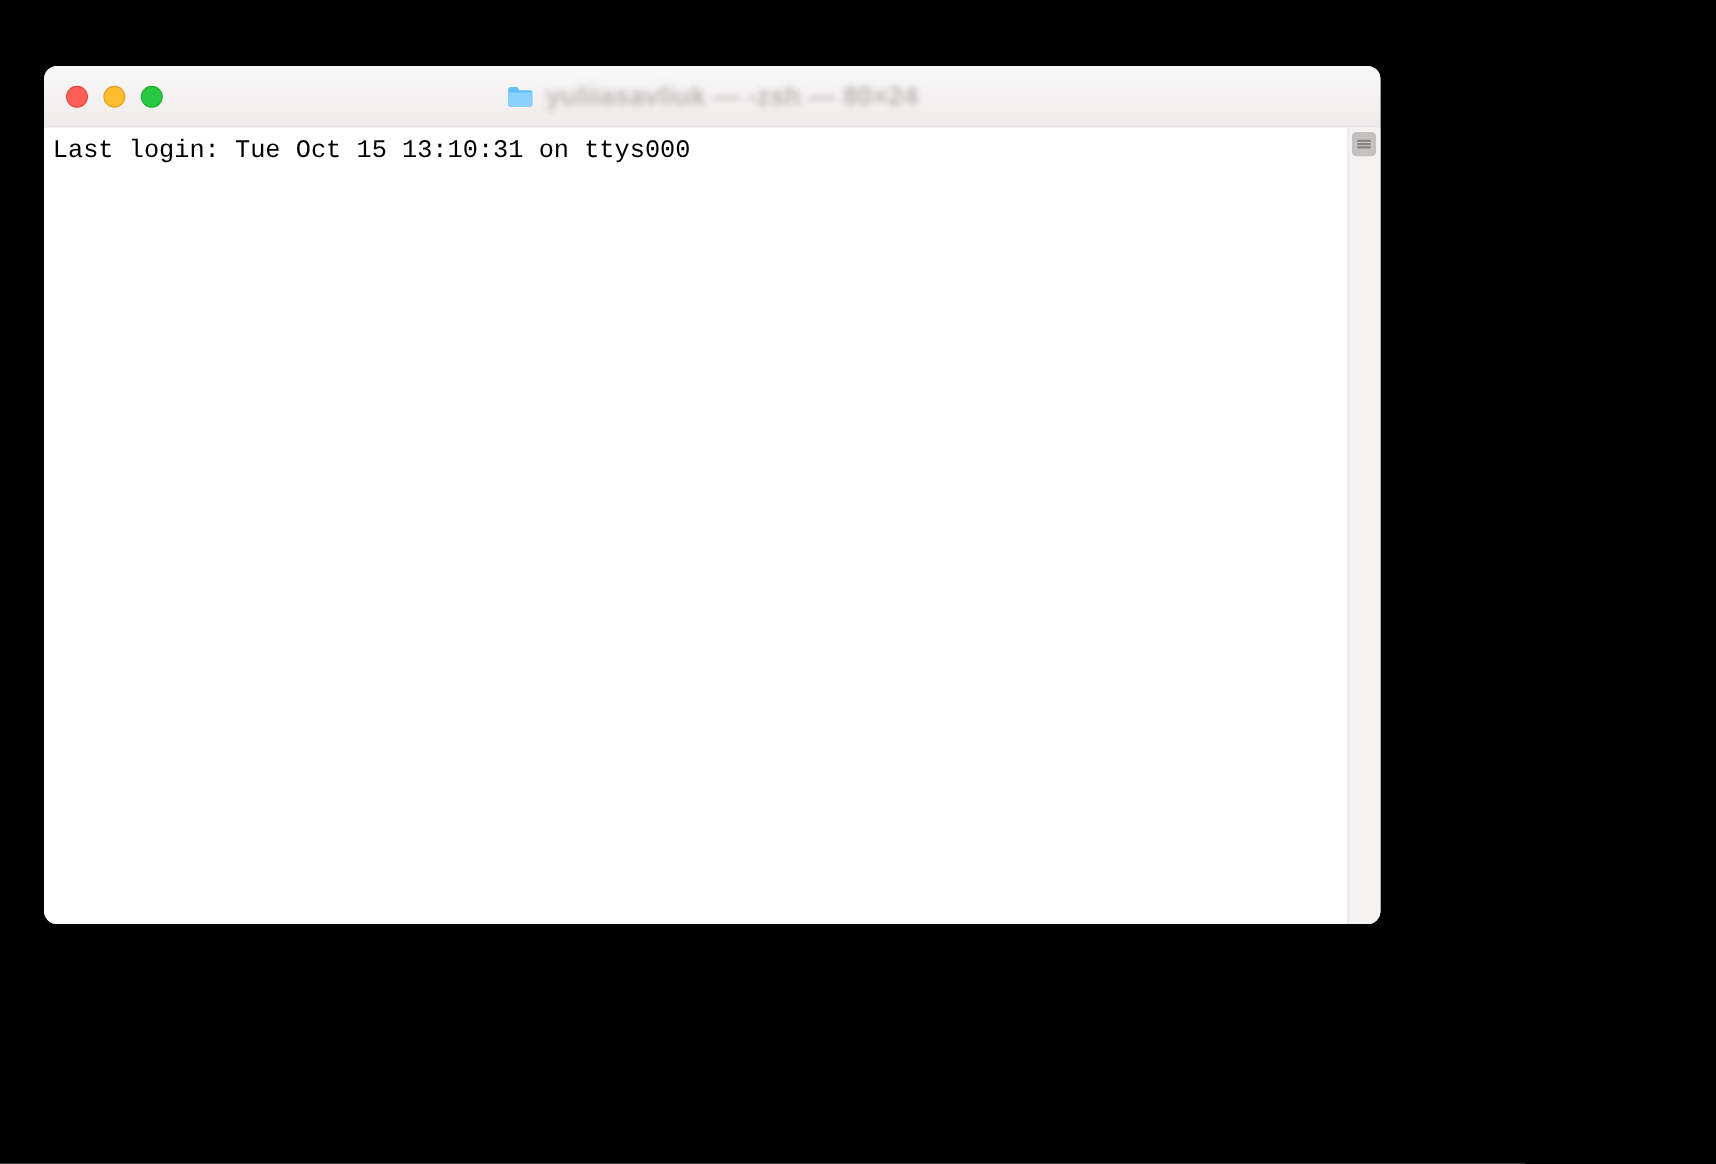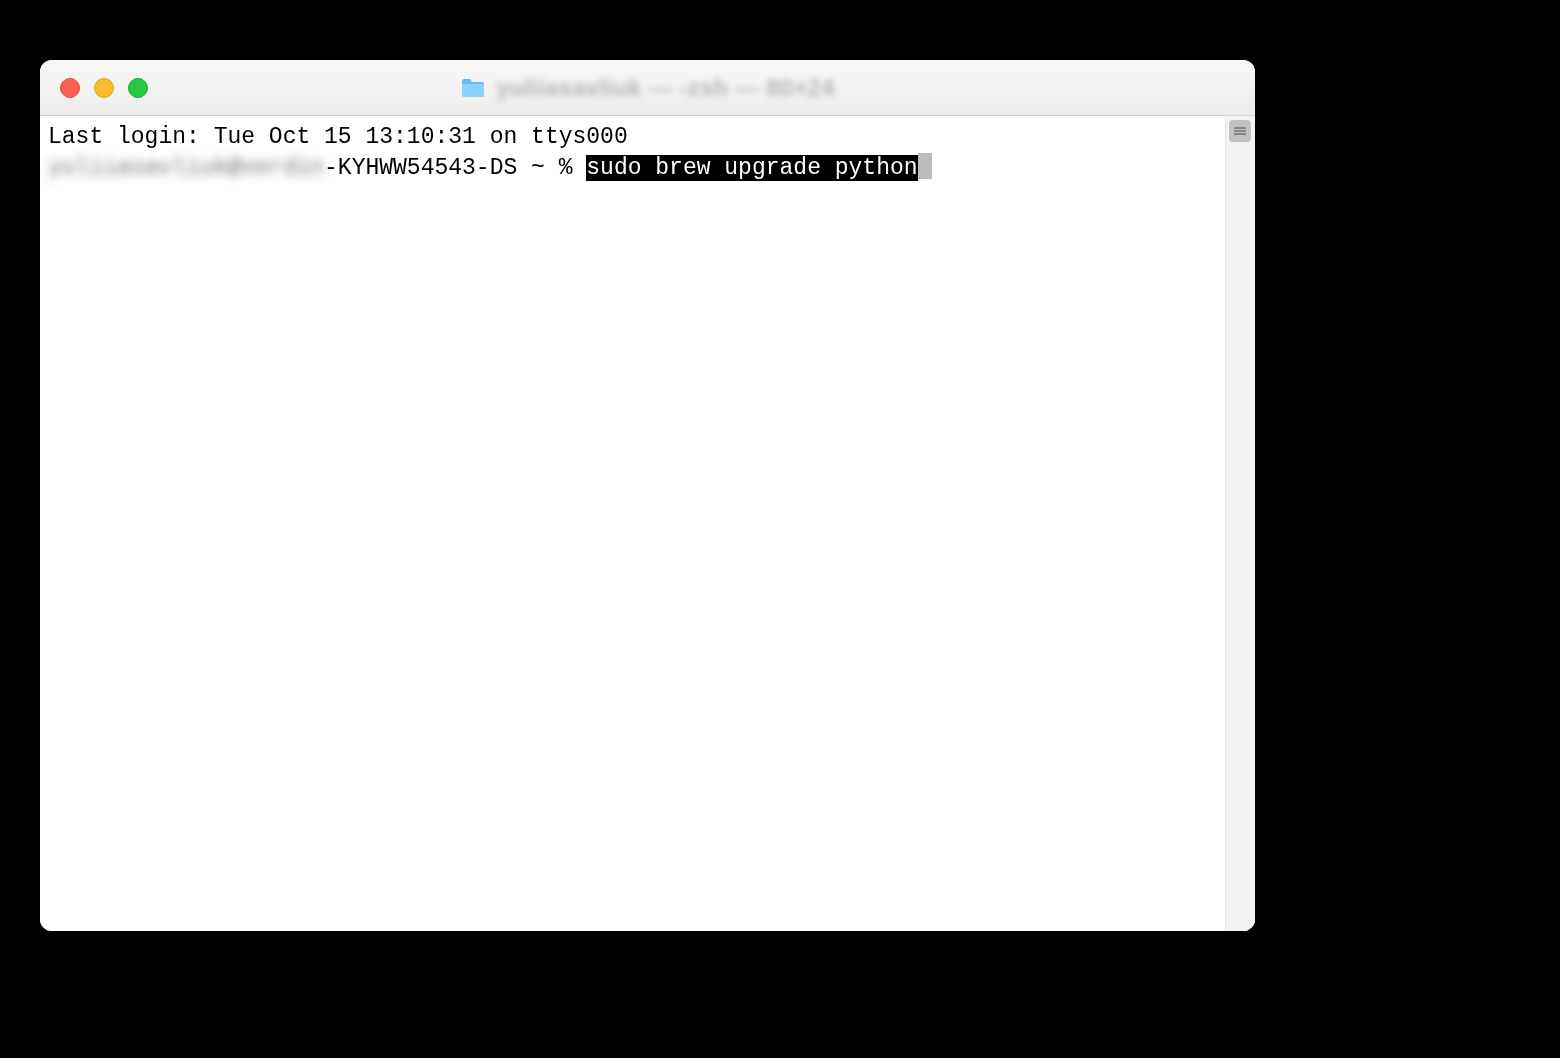--- a/index.html
+++ b/index.html
@@ -12,21 +12,21 @@
       width: 1560px;
       height: 1058px;
       display: flex;
       align-items: flex-start;
       justify-content: flex-start;
       padding: 60px 40px;
       font-family: "SF Mono", Menlo, Monaco, "Courier New", monospace;
     }
     .window {
       width: 1215px;
-      height: 871px;
+      height: 780px;
       background: #fff;
       border-radius: 12px;
       box-shadow: 0 30px 80px rgba(0,0,0,0.6), 0 0 0 1px rgba(0,0,0,0.1);
       overflow: hidden;
       display: flex;
       flex-direction: column;
       position: relative;
     }
     .titlebar {
       height: 56px;
@@ -153,21 +153,21 @@
         <svg viewBox="0 0 26 22" width="26" height="22">
           <path d="M2 4 C2 2.9 2.9 2 4 2 L10 2 L12 5 L22 5 C23.1 5 24 5.9 24 7 L24 18 C24 19.1 23.1 20 22 20 L4 20 C2.9 20 2 19.1 2 18 Z" fill="#62bdf8"></path>
           <path d="M2 7 L24 7 L24 18 C24 19.1 23.1 20 22 20 L4 20 C2.9 20 2 19.1 2 18 Z" fill="#8ad1fb"></path>
         </svg>
       </span>
       <span class="window-title">yuliiasavliuk — -zsh — 80×24</span>
     </div>
   </div>
 
   <div class="terminal-body">
-    <div class="terminal-content"><span class="line">Last login: Tue Oct 15 13:10:31 on ttys000</span><span class="line"><span class="blurred-user">yuliiasavliuk@verdin</span><span>-KYHWW54543-DS ~ % </span><span class="selected">sudo brew upgrade python</span><span class="cursor"></span></span></div>
+    <div class="terminal-content"><span class="line">Last login: Tue Oct 15 13:10:31 on ttys000</span></div>
 
     <div class="scrollbar-track">
       <div class="scrollbar-thumb">
         <div class="scrollbar-thumb-lines">
           <span></span>
             <span></span>
             <span></span>
         </div>
       </div>
     </div>

